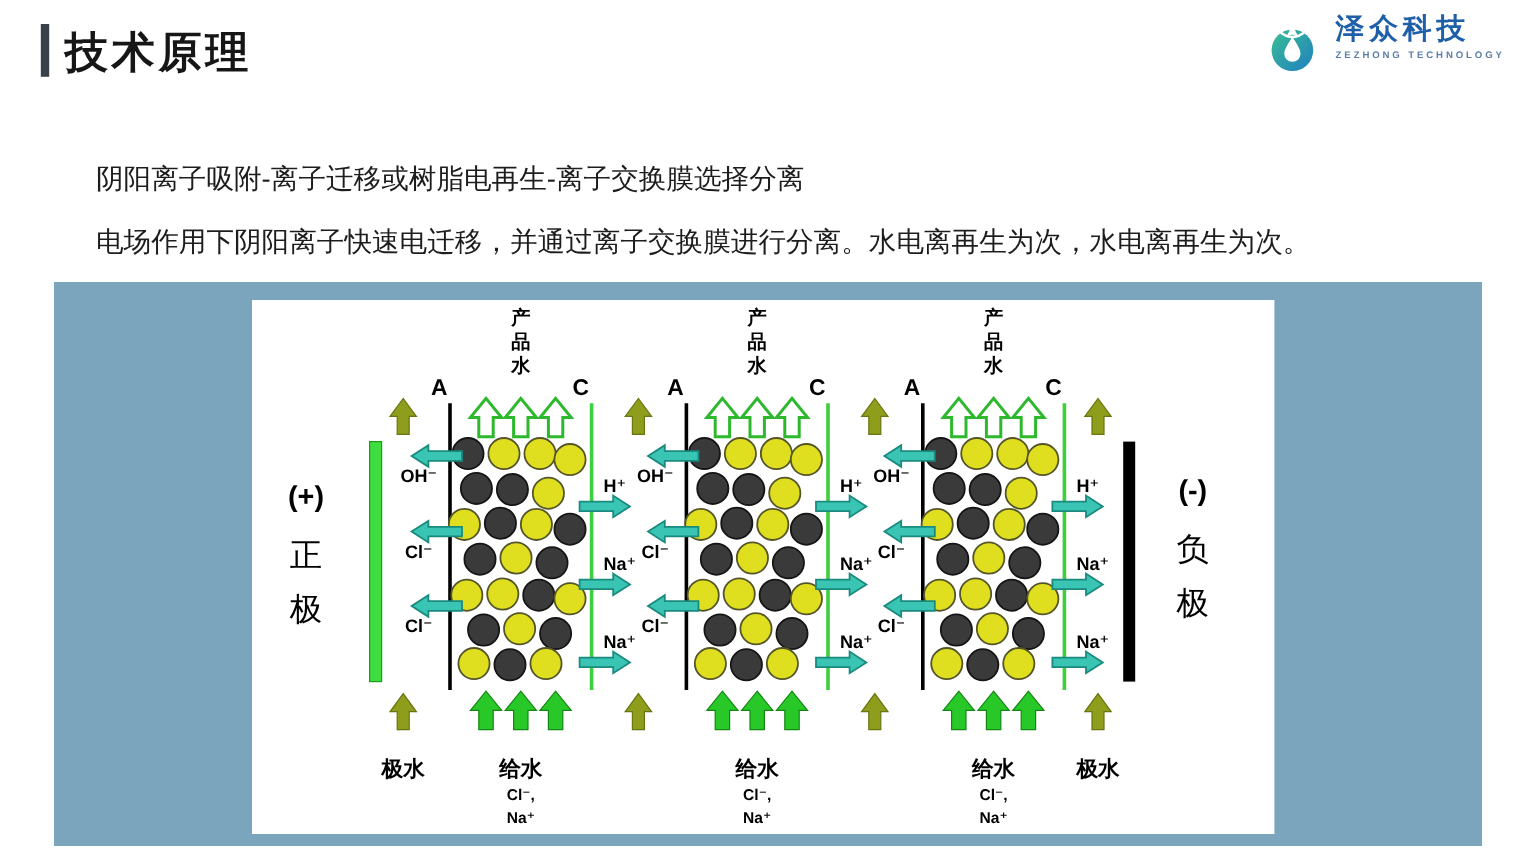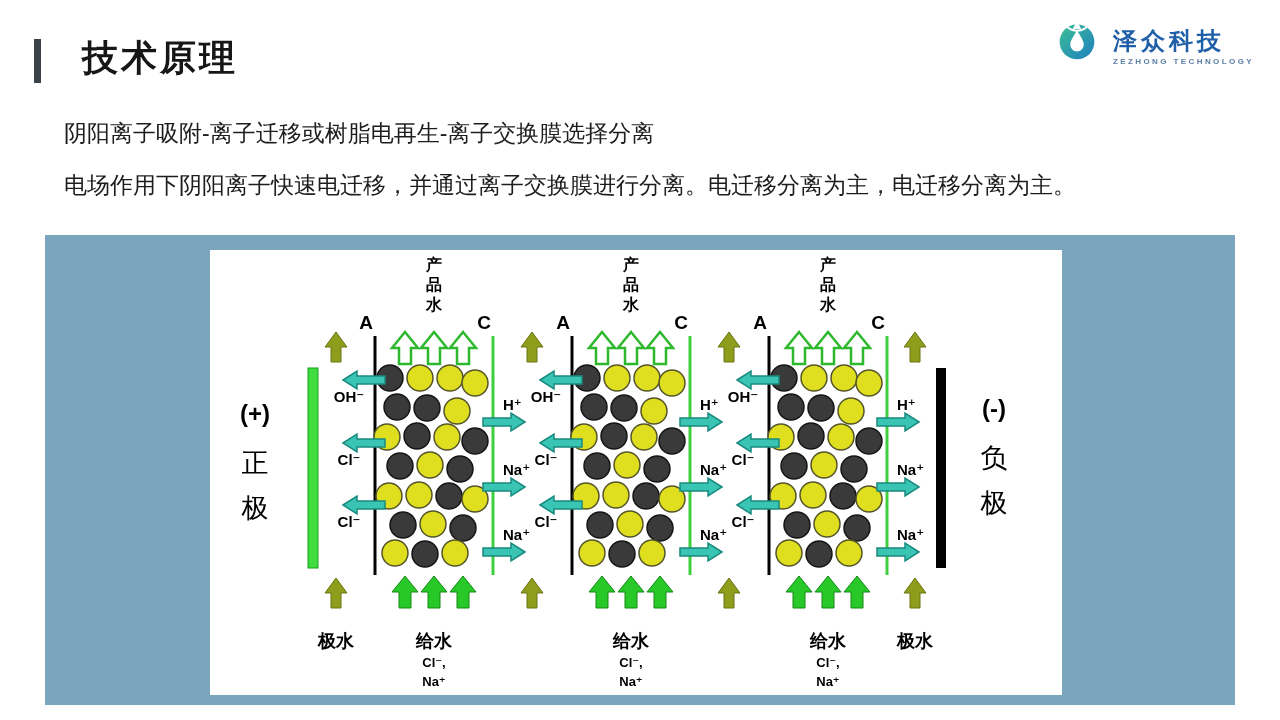--- a/index.html
+++ b/index.html
@@ -3,33 +3,33 @@
 <meta charset="utf-8">
 <style>
   html,body{margin:0;padding:0;}
   body{
     width:1280px;height:720px;background:#ffffff;overflow:hidden;position:relative;
     font-family:"Liberation Sans","DejaVu Sans",sans-serif;
   }
   .slide{position:absolute;inset:0;width:1280px;height:720px;background:#fff;}
 
   
-  .title-row{position:absolute;left:34px;top:34px;display:flex;align-items:flex-end;gap:28px;}
+  .title-row{position:absolute;left:34px;top:20px;display:flex;align-items:flex-start;}
   .title-bar{width:7px;height:44px;background:#3b4148;margin-right:13px;}
   .title-text{margin:0;font-size:36px;font-weight:bold;color:#161616;letter-spacing:3px;}
 
   
-  .logo{position:absolute;right:26px;top:12px;display:flex;align-items:flex-end;}
+  .logo{position:absolute;right:26px;top:12px;display:flex;align-items:flex-start;}
   .logo-icon{width:54px;height:54px;}
   .logo-text{margin-left:9px;display:flex;flex-direction:column;}
   .logo-name{color:#1f5fa8;font-size:24px;font-weight:bold;letter-spacing:4px;line-height:1.1;}
   .logo-sub{color:#5b7fa6;font-size:8px;letter-spacing:2.4px;margin-top:3px;font-weight:bold;}
 
   
-  .body-line{position:absolute;left:64px;margin:0;font-size:23px;color:#1d1d1d;white-space:nowrap;}
+  .body-line{position:absolute;left:64px;margin:16px;font-size:23px;color:#1d1d1d;white-space:nowrap;}
   .l1{top:118px;}
   .l2{top:170px;}
 
   
   .panel{position:absolute;left:45px;top:235px;width:1190px;height:470px;background:#7aa5bc;}
   .diagram-box{position:absolute;left:165px;top:15px;width:852px;height:445px;background:#ffffff;}
   .diagram-box svg{display:block;}
 
   
   svg text{font-family:"Liberation Sans","DejaVu Sans",sans-serif;}
@@ -74,21 +74,21 @@
       <path d="M28 9 L33 19 Q28 16 23 19 Z" fill="#ffffff"></path>
       <path d="M17 15 Q28 24 39 15" stroke="#ffffff" stroke-width="2" fill="none"></path>
     </svg>
     <div class="logo-text">
       <div class="logo-name">泽众科技</div>
       <div class="logo-sub">ZEZHONG TECHNOLOGY</div>
     </div>
   </div>
 
   <p class="body-line l1">阴阳离子吸附-离子迁移或树脂电再生-离子交换膜选择分离</p>
-  <p class="body-line l2">电场作用下阴阳离子快速电迁移，并通过离子交换膜进行分离。电迁移分离为主，电迁移分离为主。</p>
+  <p class="body-line l2">电场作用下阴阳离子快速电迁移，并通过离子交换膜进行分离。水电离再生为次，水电离再生为次。</p>
 
   <div class="panel">
     <div class="diagram-box">
 
       <svg width="852" height="445" viewBox="0 0 852 445" xmlns="http://www.w3.org/2000/svg">
         <defs>
           <path id="ah" class="arrow-hollow" d="M-6 114 L-6 98 L-13 98 L0 82 L13 98 L6 98 L6 114 Z"></path>
           <path id="ag" class="arrow-green" d="M-6 358 L-6 342 L-13 342 L0 326 L13 342 L6 342 L6 358 Z"></path>
           <path id="ao" class="arrow-olive" d="M-5 112 L-5 97 L-11 97 L0 82 L11 97 L5 97 L5 112 Z"></path>
           <path id="alt" class="arrow-teal" d="M-32 0 L-18 -9 L-18 -4 L10 -4 L10 4 L-18 4 L-18 9 Z"></path>

